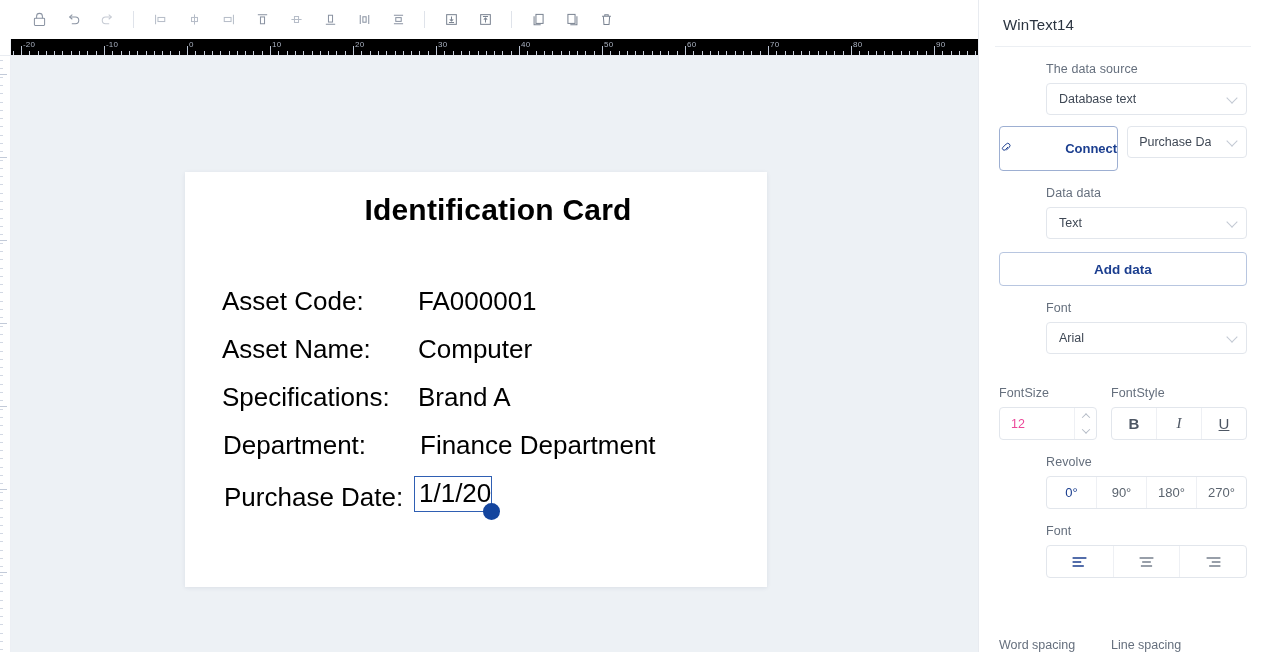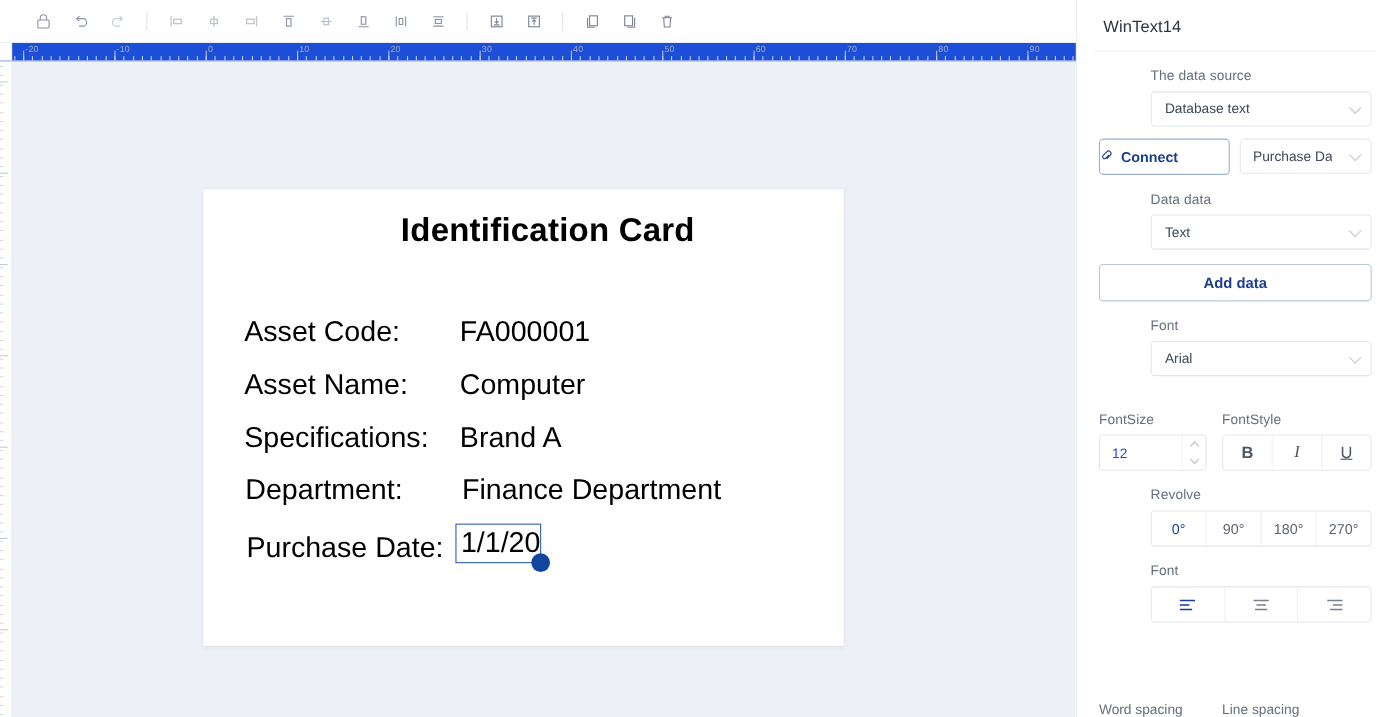--- a/index.html
+++ b/index.html
@@ -36,21 +36,21 @@
   .tb-btn svg { display: block; }
   .tb-sep {
     width: 1px; height: 17px; background: #dfe3ea;
     margin: 0 9px;
   }
 
   
   .ruler-h {
     position: relative;
     height: 17px; min-height: 17px;
-    background: #1d4ed8;
+    background: #000000;
     border-bottom: 1px solid #e9ecf1;
     overflow: hidden;
   }
   .ruler-h .corner {
     position: absolute; left: 0; top: 0;
     width: 11px; height: 17px;
     background: #ffffff; z-index: 4;
     border-right: 1px solid #eceff4;
   }
   .rtick {
@@ -156,23 +156,23 @@
     width: 8px; height: 8px; margin-top: -5px;
     border-right: 1.4px solid #c3c9d3;
     border-bottom: 1.4px solid #c3c9d3;
     transform: rotate(45deg);
   }
   .select .txt { overflow: hidden; white-space: nowrap; }
 
   .row2 { display: flex; gap: 9px; margin-top: 11px; padding: 0 4px; }
   .btn-connect {
     flex: 1.38;
-    height: 33px; border: 1px solid #9dafd2; border-radius: 4px;
+    height: 45px; border: 1px solid #9dafd2; border-radius: 4px;
     background: #fff; color: #1b3e8f; font-weight: bold; font-size: 13px;
-    display: flex; align-items: center; justify-content: flex-start; gap: 6px;
+    display: flex; align-items: center; justify-content: space-between; gap: 6px;
     cursor: pointer;
   }
   .select.small { flex: 1; padding: 0 22px 0 11px; }
 
   .btn-wide {
     margin-top: 13px; margin-left: 4px; margin-right: 4px;
     height: 34px; border: 1px solid #b8c6e0; border-radius: 4px;
     background: #fff; color: #1b3e8f; font-weight: bold; font-size: 13.5px;
     display: flex; align-items: center; justify-content: center;
     cursor: pointer;
@@ -182,21 +182,21 @@
   .col-a { width: 98px; }
   .col-b { flex: 1; }
 
   .spinner {
     position: relative;
     height: 33px; border: 1px solid #e2e6ec; border-radius: 4px;
     display: flex; align-items: center; background: #fff;
   }
   .spinner input {
     border: 0; outline: 0; width: 100%;
-    font-size: 12.5px; color: #1d4ed8; padding: 0 26px 0 11px;
+    font-size: 12.5px; color: #ec4899; padding: 0 26px 0 11px;
     font-family: "Liberation Sans", sans-serif;
     background: transparent;
   }
   .spin-btns {
     position: absolute; right: 0; top: 0; bottom: 0; width: 22px;
     border-left: 1px solid #eef0f4;
     display: flex; flex-direction: column;
   }
   .spin-up, .spin-dn {
     flex: 1; display: flex; align-items: center; justify-content: center; cursor: pointer;

